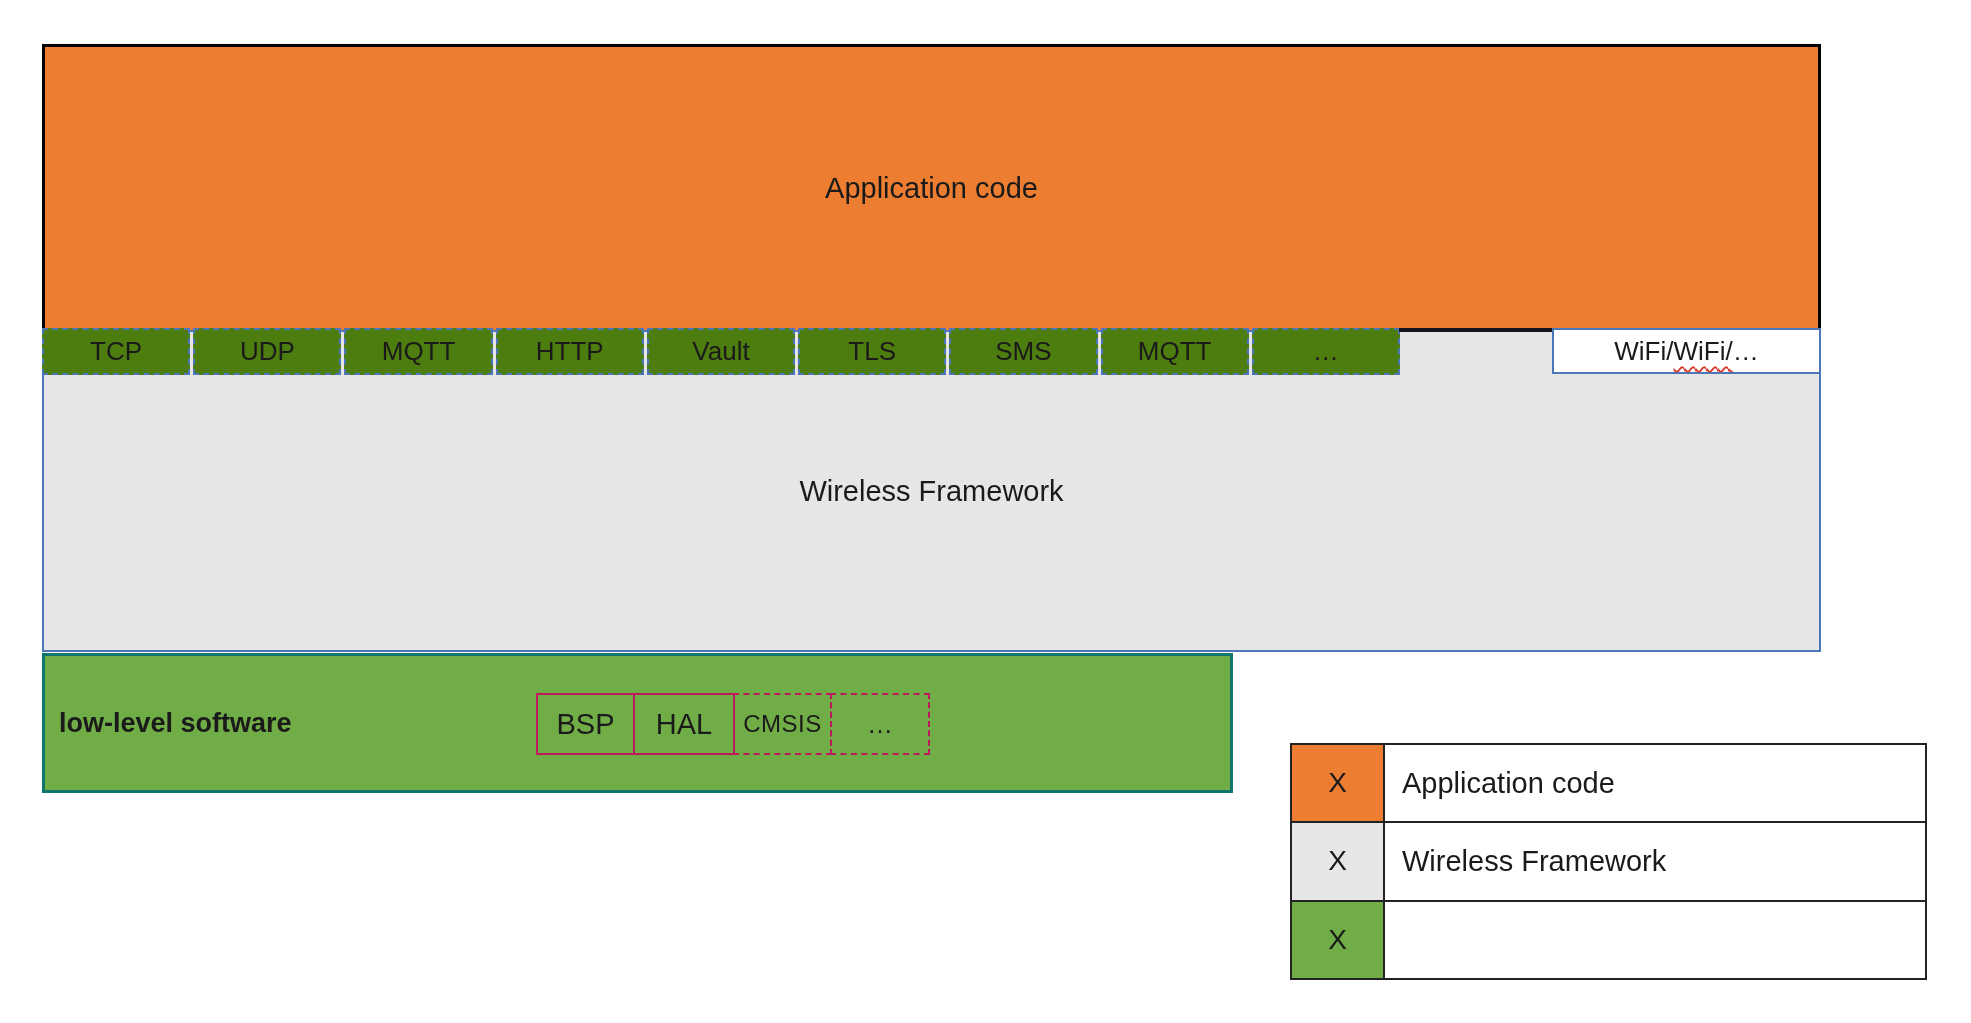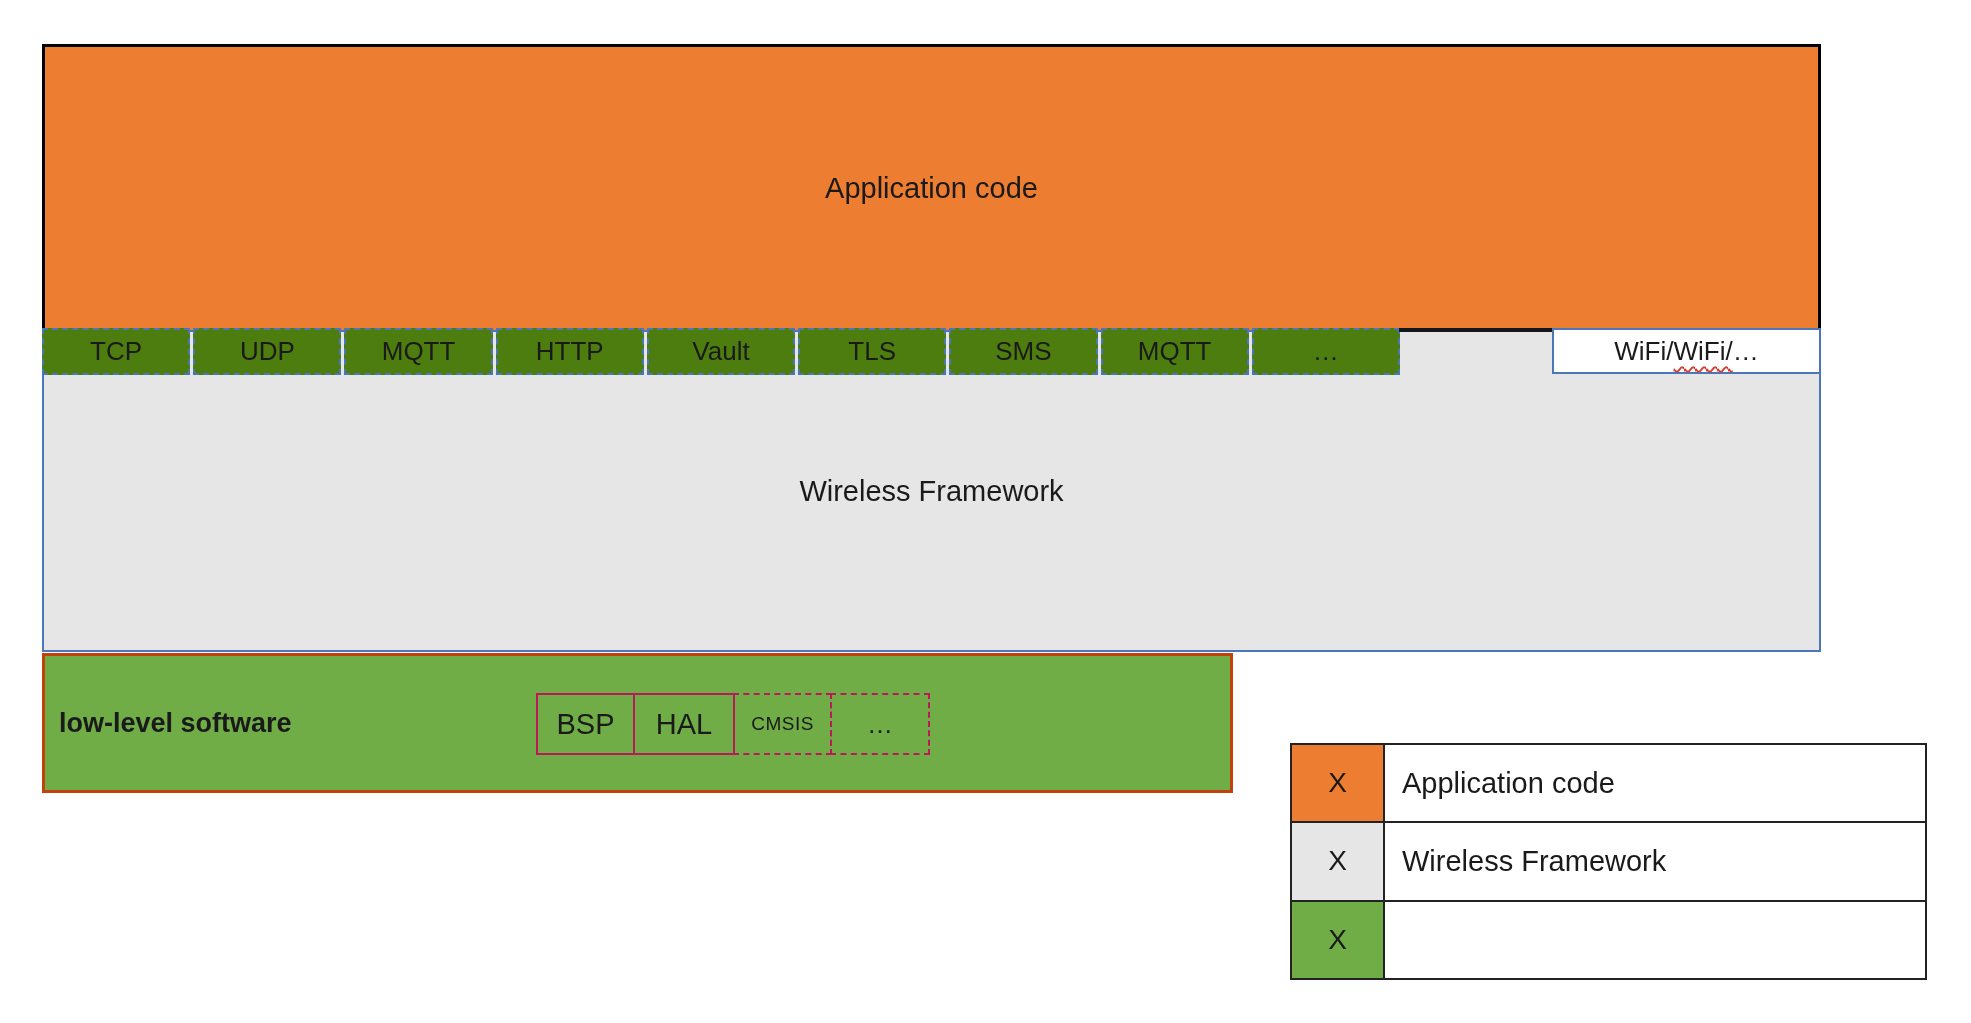--- a/index.html
+++ b/index.html
@@ -61,42 +61,42 @@
   .squiggle {
     text-decoration: underline wavy #d83b2a;
     text-decoration-thickness: 1.5px;
     text-underline-offset: 6px;
   }
 
   
   .lowlevel-box {
     left: 42px; top: 653px; width: 1191px; height: 140px;
     background: #70AD47;
-    border: 3px solid #c2410c;
+    border: 3px solid #0f766e;
     padding-left: 8px;
   }
   .lowlevel-label {
     position: absolute; left: 14px; top: 0; height: 134px;
     display: flex; align-items: center;
     font-size: 27px; font-weight: bold;
   }
   .component-row {
     left: 536px; top: 693px; height: 62px;
     display: flex;
   }
   .comp {
     border: 2px solid #be185d;
     display: flex; align-items: center; justify-content: center;
     font-size: 29px;
   }
   .comp + .comp { margin-left: -2px; text-align: right; }
   .comp.dashed { border-style: dashed; }
   .comp-bsp   { width: 99px; }
   .comp-hal   { width: 102px; }
-  .comp-cmsis { width: 99px; font-size: 19px; letter-spacing: 0.5px; }
+  .comp-cmsis { width: 99px; font-size: 24px; letter-spacing: 0.5px; }
   .comp-dots  { width: 100px; font-size: 26px; }
 
   
   .legend {
     left: 1290px; top: 743px; width: 637px; height: 237px;
     border: 2px solid #222;
     display: flex; flex-direction: column;
     background: #ffffff;
   }
   .legend-row { flex: 1; display: flex; }

